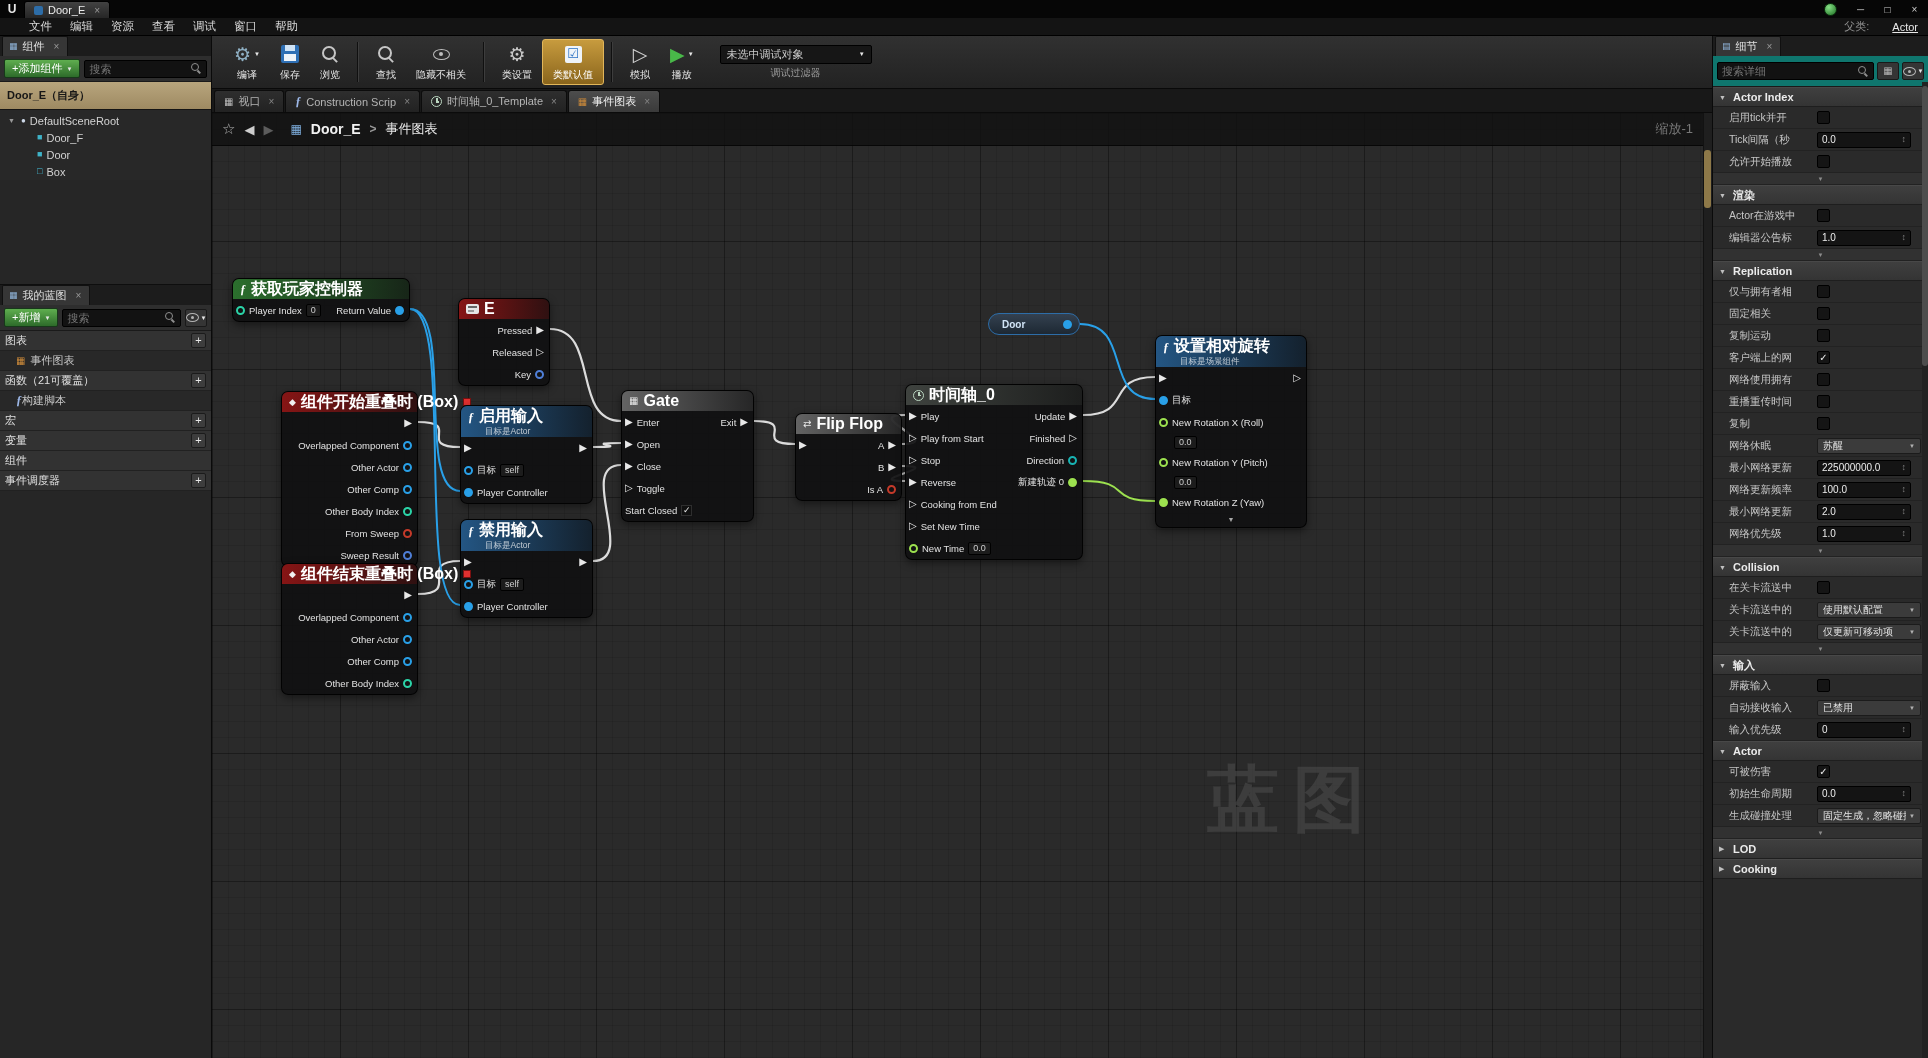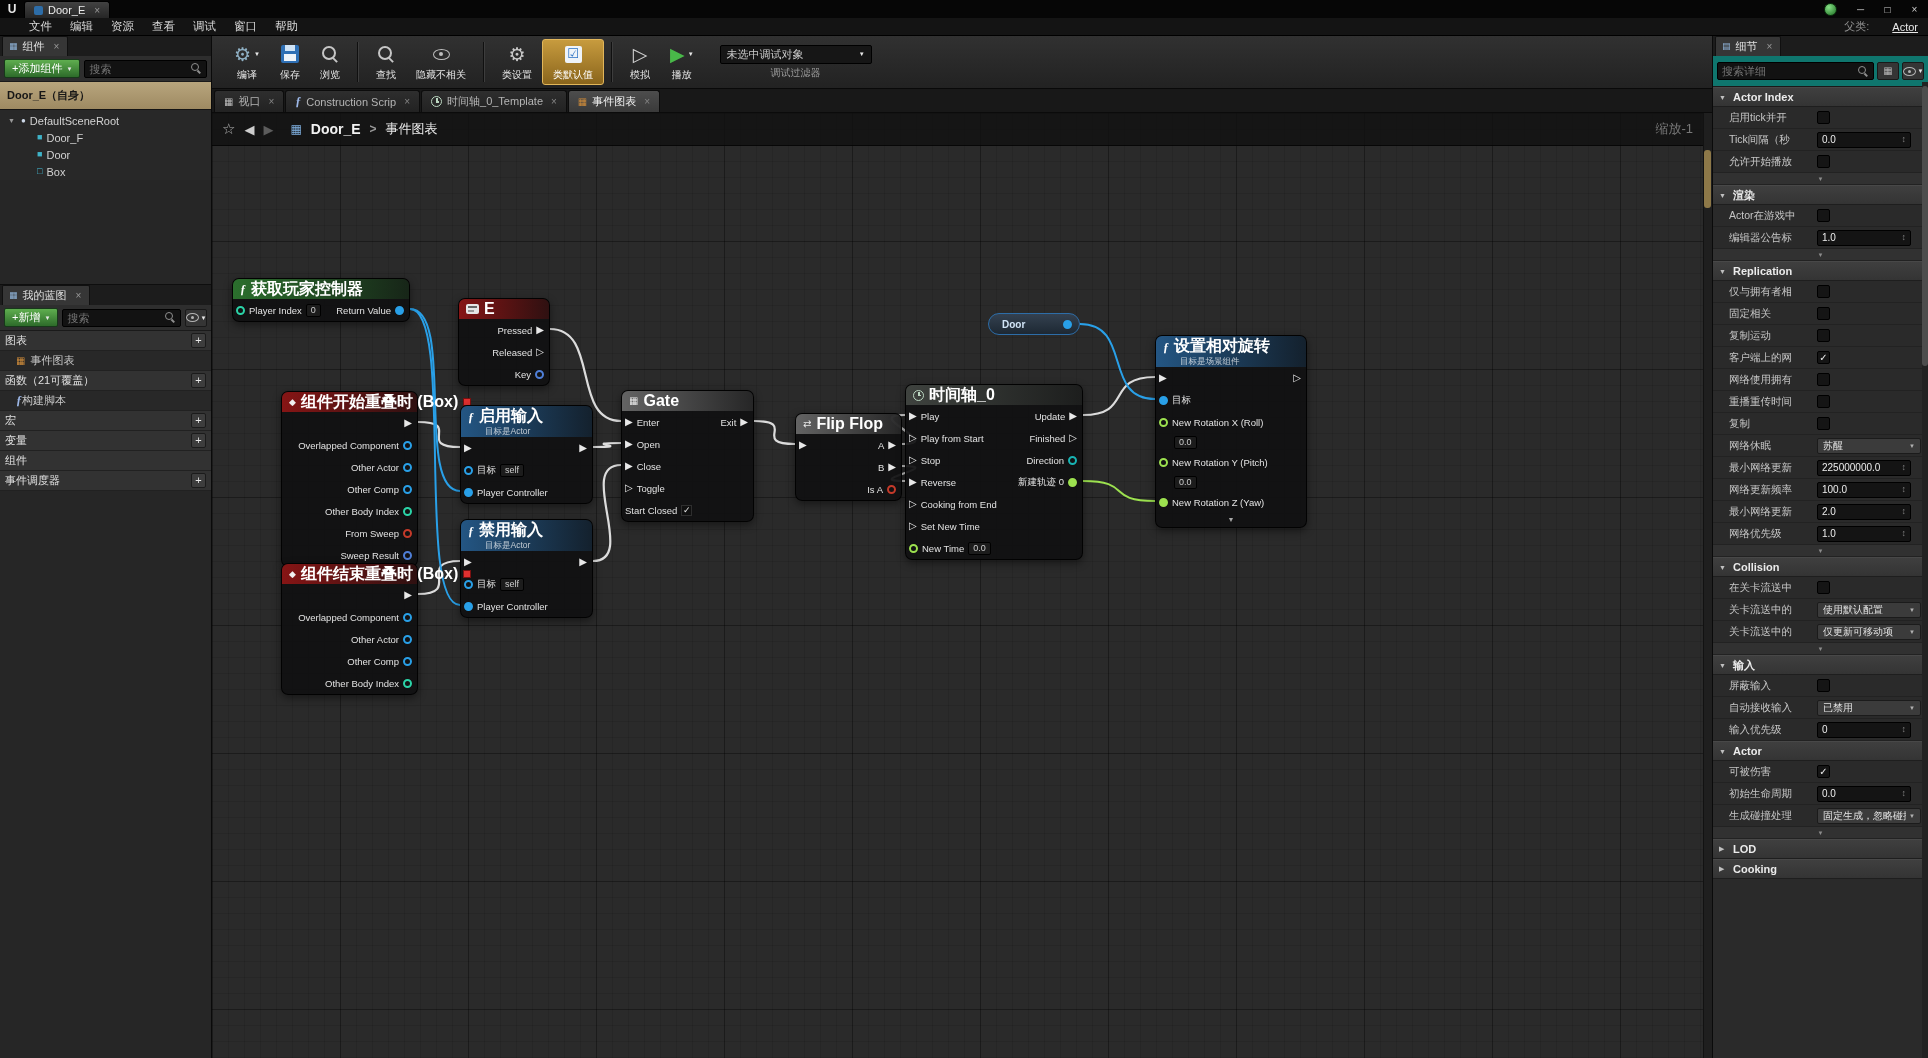--- a/index.html
+++ b/index.html
@@ -425,20 +425,21 @@
           <span class="gtab-close">×</span>
         </div>
         <div class="gtab active">
           <span class="gicon i-event-graph-icon">▦</span>
           <span class="gtab-label">事件图表</span>
           <span class="gtab-close">×</span>
         </div>
       </div>
 
     <div class="graph">
+      <div class="watermark">蓝图</div>
       <svg id="wires-svg" width="1500" height="945">
           <path d="M 206 309 C 251 309, 203 334, 248 334" stroke="#dcdcdc" stroke-width="2.2" fill="none"></path>
           <path d="M 381 334 C 426 334, 364 330, 409 330" stroke="#dcdcdc" stroke-width="2.2" fill="none"></path>
           <path d="M 206 481 C 251 481, 203 448, 248 448" stroke="#dcdcdc" stroke-width="2.2" fill="none"></path>
           <path d="M 381 448 C 426 448, 364 352, 409 352" stroke="#dcdcdc" stroke-width="2.2" fill="none"></path>
           <path d="M 338 216 C 387.7 216, 359.3 308, 409 308" stroke="#dcdcdc" stroke-width="2.2" fill="none"></path>
           <path d="M 542 308 C 587 308, 538 331, 583 331" stroke="#dcdcdc" stroke-width="2.2" fill="none"></path>
           <path d="M 690 331 C 735 331, 648 302, 693 302" stroke="#dcdcdc" stroke-width="2.2" fill="none"></path>
           <path d="M 690 353 C 735 353, 648 368, 693 368" stroke="#dcdcdc" stroke-width="2.2" fill="none"></path>
           <path d="M 871 302 C 921.4 302, 892.6 264, 943 264" stroke="#dcdcdc" stroke-width="2.2" fill="none"></path>

